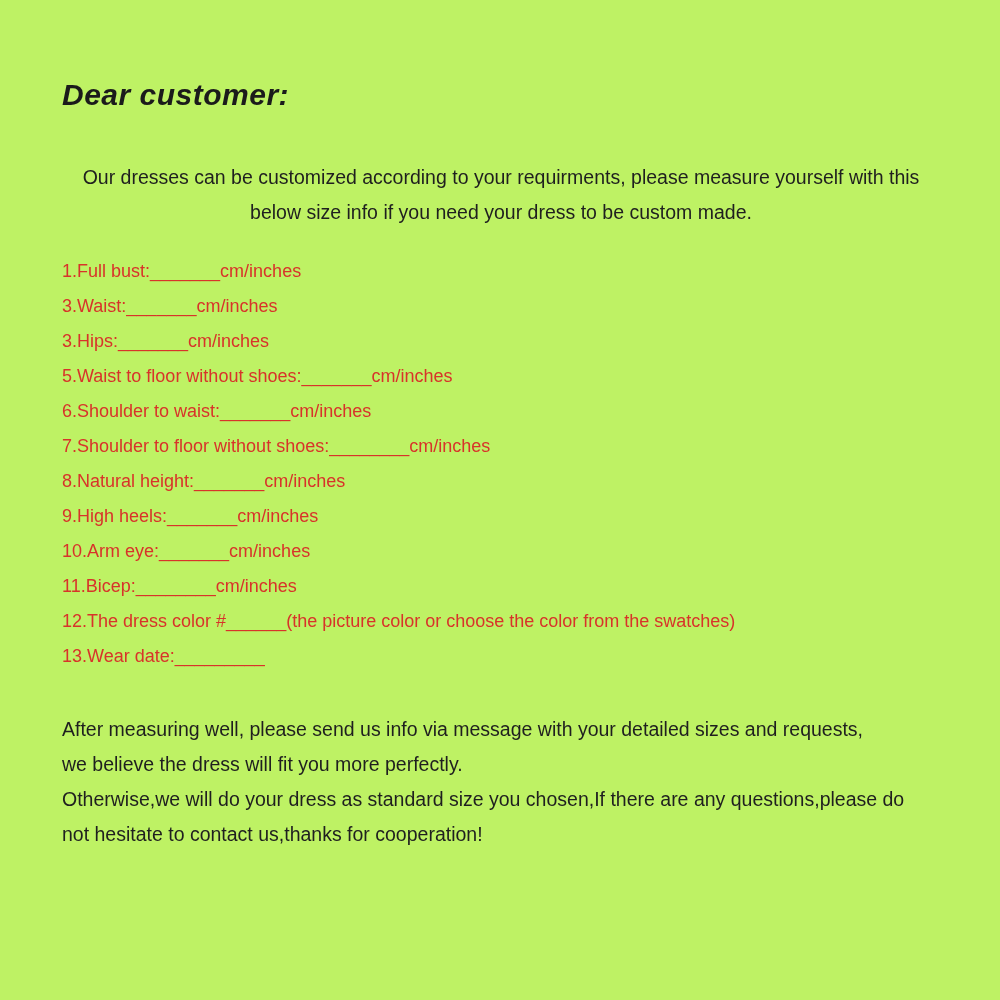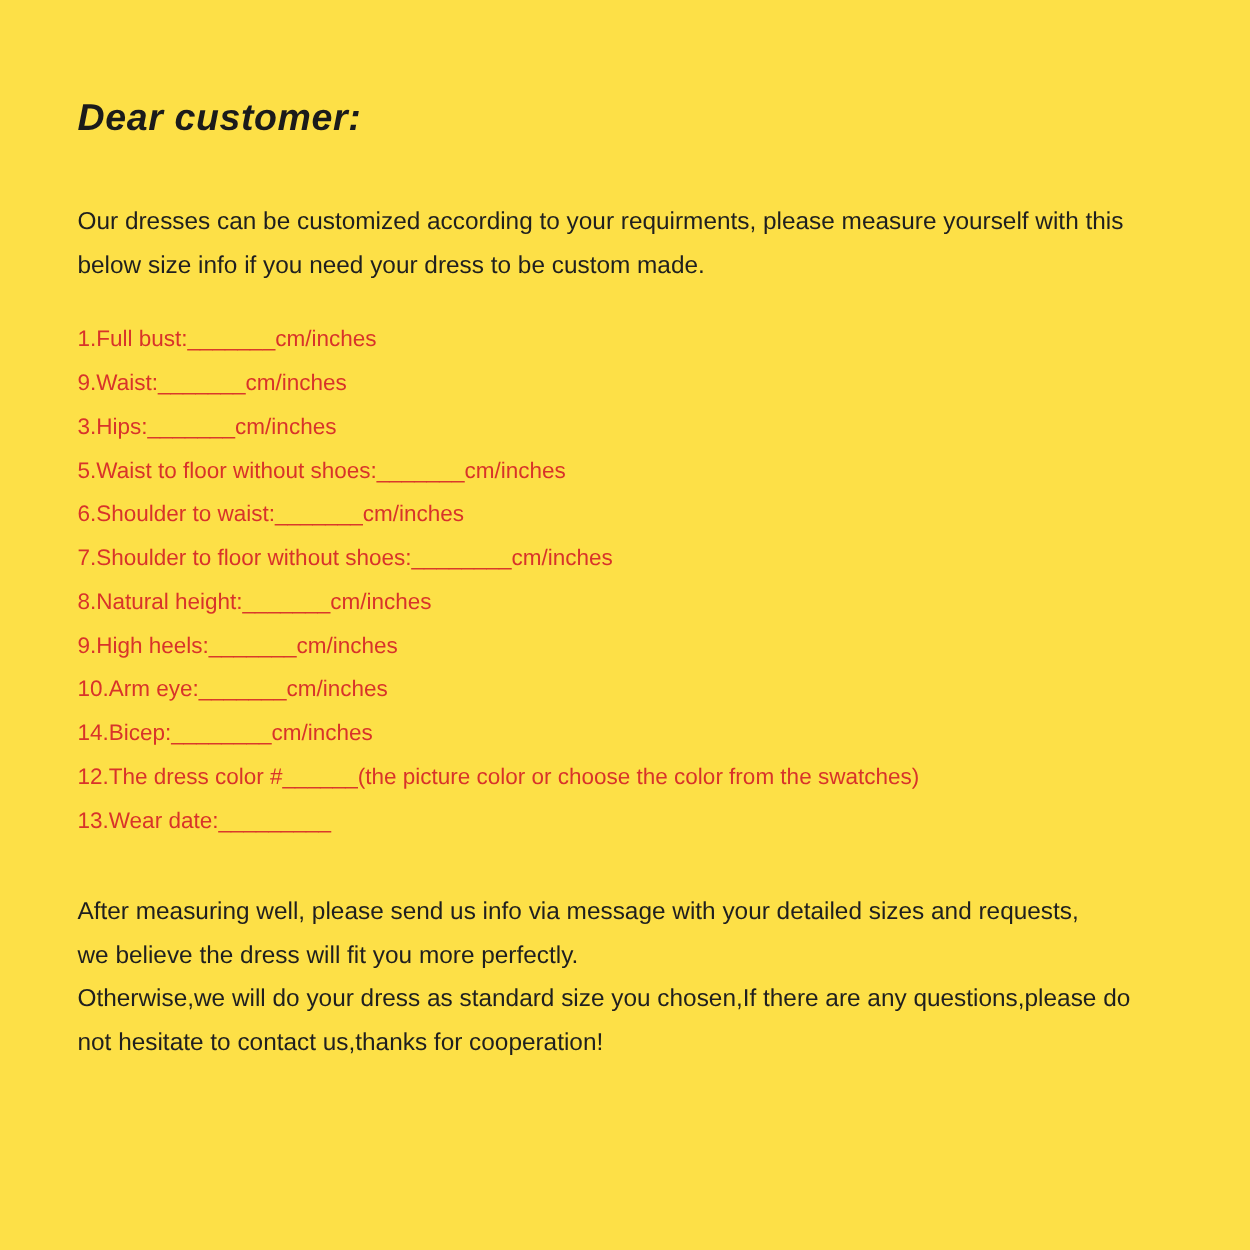--- a/index.html
+++ b/index.html
@@ -4,21 +4,21 @@
 <style>
   html, body {
     margin: 0;
     padding: 0;
     background: #ffffff;
   }
   .page {
     position: relative;
     width: 1000px;
     height: 1000px;
-    background: #fde047;
+    background: #bef264;
     overflow: hidden;
     font-family: "Liberation Sans", sans-serif;
     box-sizing: border-box;
     padding: 78px 60px 0 62px;
   }
   .title {
     font-size: 30px;
     font-style: italic;
     font-weight: 700;
     color: #1b1b1b;
@@ -26,20 +26,21 @@
     margin: 0 0 48px 0;
   }
   .intro {
     margin: 0 0 24px 0;
   }
   .intro .line {
     font-size: 19.5px;
     line-height: 35px;
     color: #1f1f1f;
     white-space: nowrap;
+    text-align: center;
   }
   .measure-list {
     margin: 12px 0 38px 0;
   }
   .measure-item {
     font-size: 18px;
     line-height: 35px;
     color: #d8332a;
     white-space: nowrap;
   }
@@ -57,29 +58,29 @@
 
   <h1 class="title">Dear customer:</h1>
 
   <div class="intro">
     <div class="line">Our dresses can be customized according to your requirments, please measure yourself with this</div>
     <div class="line">below size info if you need your dress to be custom made.</div>
   </div>
 
   <div class="measure-list">
     <div class="measure-item">1.Full bust:_______cm/inches</div>
-    <div class="measure-item">9.Waist:_______cm/inches</div>
+    <div class="measure-item">3.Waist:_______cm/inches</div>
     <div class="measure-item">3.Hips:_______cm/inches</div>
     <div class="measure-item">5.Waist to floor without shoes:_______cm/inches</div>
     <div class="measure-item">6.Shoulder to waist:_______cm/inches</div>
     <div class="measure-item">7.Shoulder to floor without shoes:________cm/inches</div>
     <div class="measure-item">8.Natural height:_______cm/inches</div>
     <div class="measure-item">9.High heels:_______cm/inches</div>
     <div class="measure-item">10.Arm eye:_______cm/inches</div>
-    <div class="measure-item">14.Bicep:________cm/inches</div>
+    <div class="measure-item">11.Bicep:________cm/inches</div>
     <div class="measure-item">12.The dress color #______(the picture color or choose the  color from the swatches)</div>
     <div class="measure-item">13.Wear date:_________</div>
   </div>
 
   <div class="outro">
     <div class="line">After measuring well, please send us info via message with your detailed sizes and requests,</div>
     <div class="line">we believe the dress will fit you more perfectly.</div>
     <div class="line">Otherwise,we will do your dress as standard size you chosen,If there are any questions,please do</div>
     <div class="line">not hesitate to contact us,thanks for cooperation!</div>
   </div>

